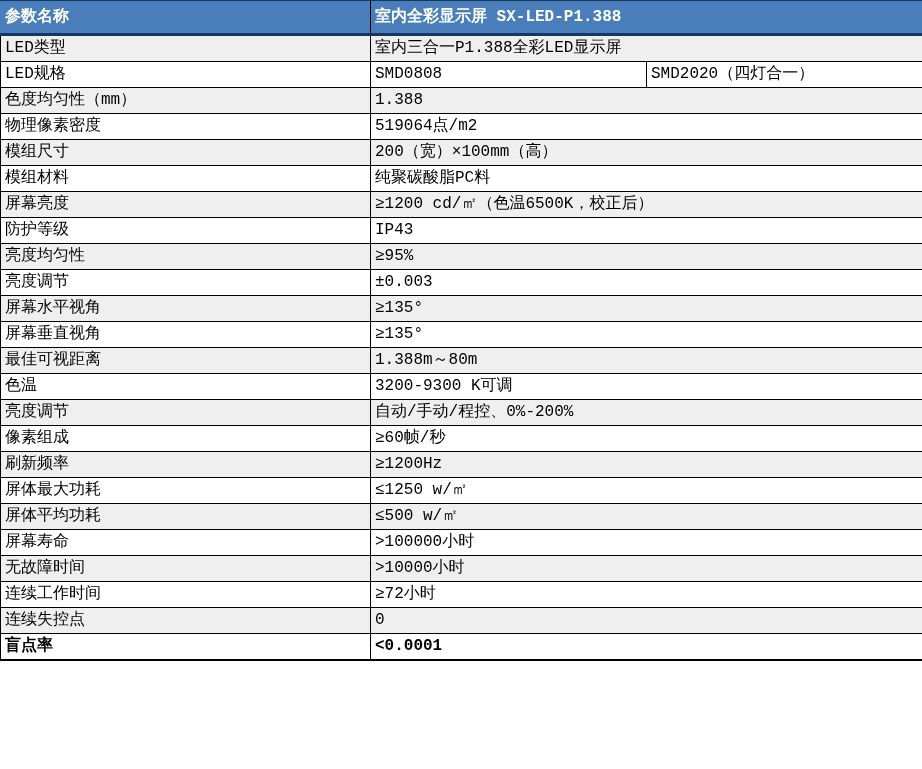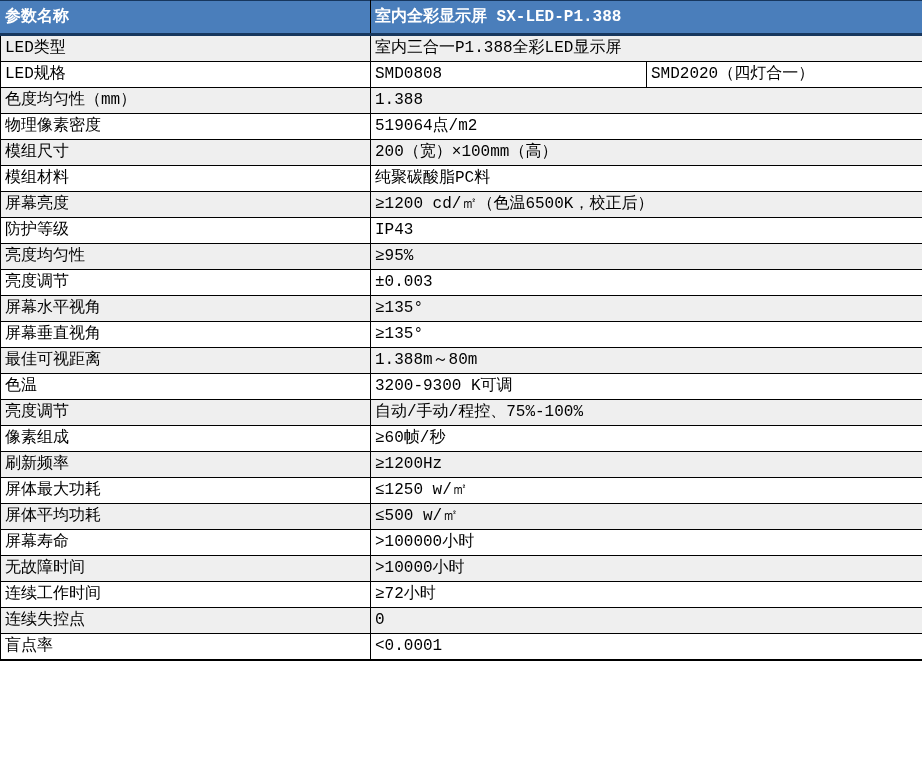--- a/index.html
+++ b/index.html
@@ -44,21 +44,21 @@
     height: 32px;
     line-height: 32px;
     font-size: 16px;
     border-top: 1px solid var(--header-border);
     border-bottom: 3px solid var(--header-border);
   }
   #spec-table thead th:first-child { border-left-color: var(--header-bg); }
   #spec-table thead th:last-child  { border-right-color: var(--header-bg); margin-top: 17px; }
   #spec-table tbody tr:nth-child(odd) td { background: var(--row-alt-bg); }
   #spec-table tbody tr:nth-child(even) td { background: var(--row-bg); }
-  #spec-table tbody tr:last-child td { border-bottom: 2px solid var(--grid-border); }
+  #spec-table tbody tr:last-child td { border-bottom: 2px solid var(--grid-border); font-weight: bold; }
 </style>
 </head>
 <body>
 
 <table id="spec-table">
   <colgroup>
     <col class="c1">
     <col class="c2">
     <col class="c3">
   </colgroup>
@@ -121,21 +121,21 @@
       <tr>
         <td>最佳可视距离</td>
         <td colspan="2">1.388m～80m</td>
       </tr>
       <tr>
         <td>色温</td>
         <td colspan="2">3200-9300 K可调</td>
       </tr>
       <tr>
         <td>亮度调节</td>
-        <td colspan="2">自动/手动/程控、75%-100%</td>
+        <td colspan="2">自动/手动/程控、0%-200%</td>
       </tr>
       <tr>
         <td>像素组成</td>
         <td colspan="2">≥60帧/秒</td>
       </tr>
       <tr>
         <td>刷新频率</td>
         <td colspan="2">≥1200Hz</td>
       </tr>
       <tr>

